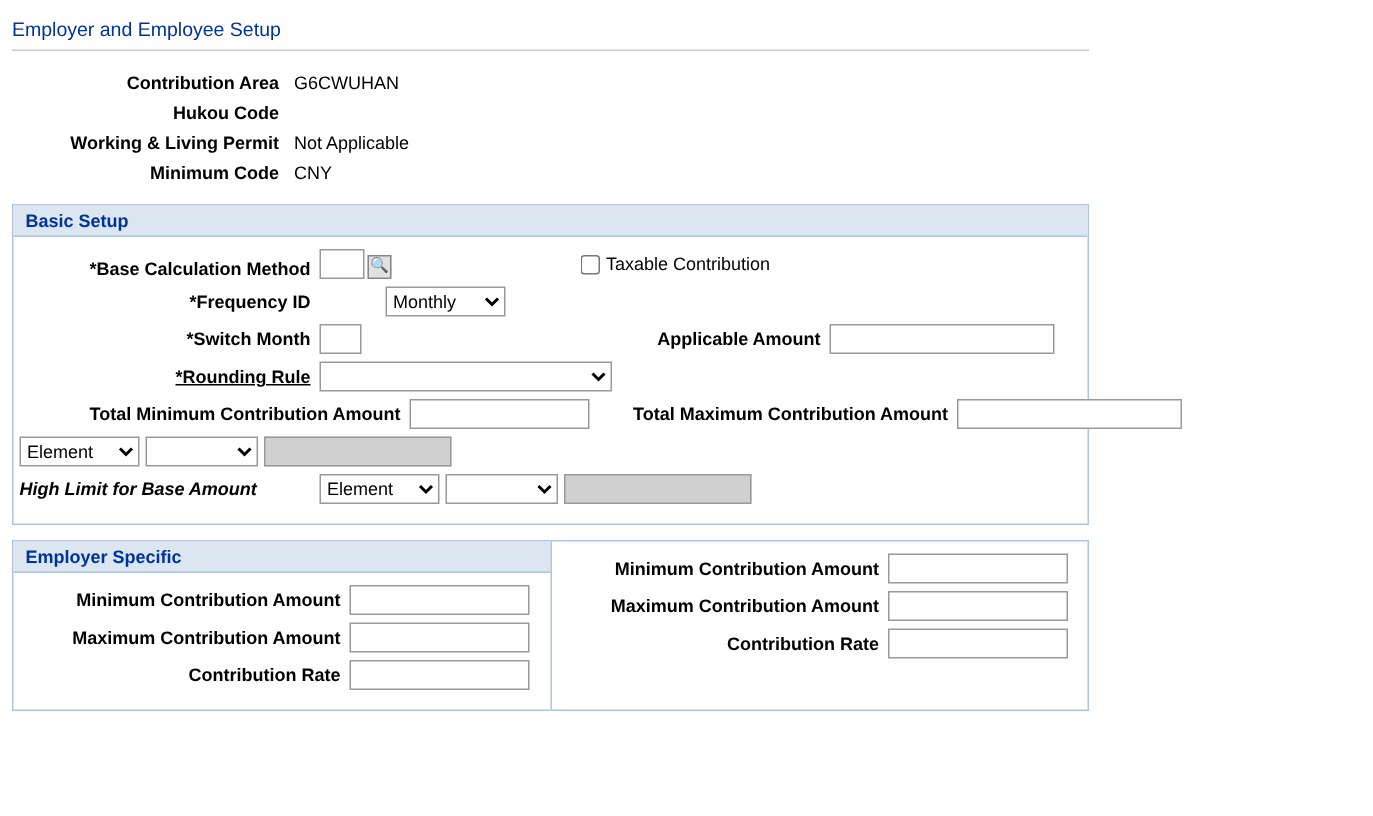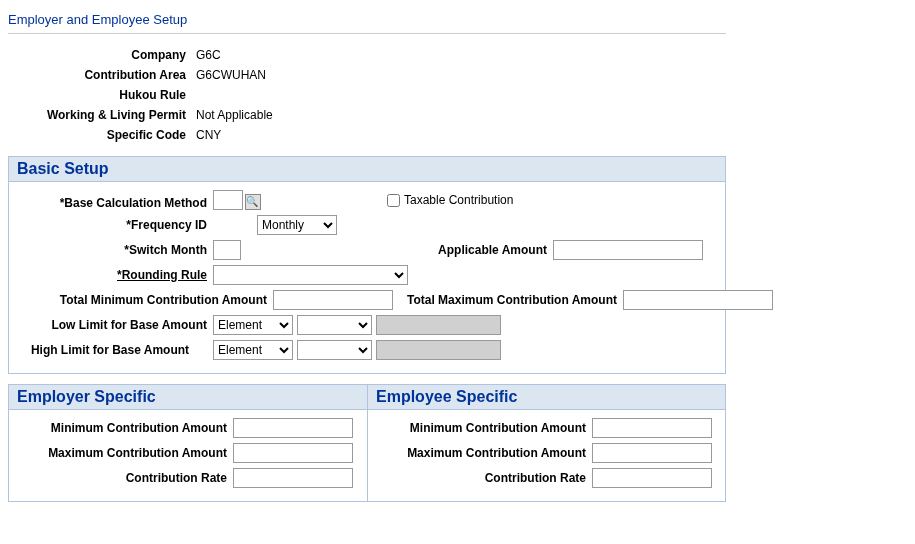--- a/index.html
+++ b/index.html
@@ -39,21 +39,21 @@
     }
     .section-box {
       border: 1px solid #b0c4de;
       margin-bottom: 10px;
     }
     .section-header {
       background: #dce6f0;
       border-bottom: 1px solid #b0c4de;
       padding: 3px 8px;
       font-weight: bold;
-      font-size: 16px;
+      font-size: 12px;
       color: #003399;
     }
     .section-content {
       padding: 8px 4px;
     }
     input[type="text"] {
       border: 1px solid #999;
       height: 20px;
       font-size: 12px;
       padding: 1px 3px;
@@ -92,38 +92,34 @@
   </style>
 </head>
 <body>
 
 <div class="page-container">
 
   <div class="page-title">Employer and Employee Setup</div>
 
   <table class="info-table">
     <tbody>
-        <tr>
-      <td class="info-label">Company</td>
-      <td class="info-value">G6C</td>
-    </tr>
     <tr>
       <td class="info-label">Contribution Area</td>
       <td class="info-value">G6CWUHAN</td>
     </tr>
     <tr>
-      <td class="info-label">Hukou Rule</td>
+      <td class="info-label">Hukou Code</td>
       <td class="info-value"></td>
     </tr>
     <tr>
       <td class="info-label">Working &amp; Living Permit</td>
       <td class="info-value">Not Applicable</td>
     </tr>
     <tr>
-      <td class="info-label">Specific Code</td>
+      <td class="info-label">Minimum Code</td>
       <td class="info-value">CNY</td>
     </tr>
   </tbody>
     </table>
 
   <div class="section-box">
     <div class="section-header">Basic Setup</div>
     <div class="section-content">
 
       <div style="display:flex; align-items:center; margin-bottom:5px;">
@@ -170,47 +166,46 @@
           <select style="width:195px;">
             <option value=""></option>
             <option>Round Up</option>
             <option>Round Down</option>
             <option>Round Nearest</option>
           </select>
         </div>
         <div style="flex:1;"></div>
       </div>
 
-      <div style="display:flex; align-items:center; margin-bottom:5px;">
+      <div style="display:flex; align-items:center; margin-bottom:5px;gap:15px;">
         <div style="flex:1; display:flex; align-items:center;">
           <span class="label" style="text-align:right; width:260px; padding-right:6px; font-weight:bold;">Total Minimum Contribution Amount</span>
           <input type="text" style="width: 120px; height: 20px; border: 1px solid rgb(153, 153, 153);" value="">
         </div>
         <div style="flex:1; display:flex; align-items:center; padding-left:10px;">
           <span style="font-weight:bold; text-align:right; min-width:220px; padding-right:6px;">Total Maximum Contribution Amount</span>
           <input type="text" style="width: 150px; height: 20px; border: 1px solid rgb(153, 153, 153);" value="">
         </div>
       </div>
 
       <div style="display:flex; align-items:center; margin-bottom:5px;">
         <div style="flex:1; display:flex; align-items:center;">
-          <span class="label" style="text-align:right; width:200px; padding-right:6px; font-weight:bold;">Low Limit for Base Amount</span>
           <select style="width:80px;">
             <option>Element</option>
             <option>Amount</option>
             <option>Percent</option>
           </select>
           <select style="width:75px; margin-left:4px;"></select>
           <input type="text" style="width: 125px; height: 20px; border: 1px solid rgb(153, 153, 153); background: rgb(208, 208, 208); margin-left: 4px;" value="">
         </div>
       </div>
 
       <div style="display:flex; align-items:center; margin-bottom:5px;">
         <div style="flex:1; display:flex; align-items:center;">
-          <span class="label" style="text-align:center; width:200px; padding-right:6px; font-weight:bold;">High Limit for Base Amount</span>
+          <span class="label" style="text-align:left; width:200px; padding-right:6px; font-weight:bold;font-style:italic;">High Limit for Base Amount</span>
           <select style="width:80px;">
             <option>Element</option>
             <option>Amount</option>
             <option>Percent</option>
           </select>
           <select style="width:75px; margin-left:4px;"></select>
           <input type="text" style="width: 125px; height: 20px; border: 1px solid rgb(153, 153, 153); background: rgb(208, 208, 208); margin-left: 4px;" value="">
         </div>
       </div>
 
@@ -231,21 +226,20 @@
           <input type="text" style="width: 120px; height: 20px; border: 1px solid rgb(153, 153, 153);" value="">
         </div>
         <div style="display:flex; align-items:center; margin-bottom:5px;">
           <span style="text-align:right; width:220px; padding-right:6px; font-weight:bold;">Contribution Rate</span>
           <input type="text" style="width: 120px; height: 20px; border: 1px solid rgb(153, 153, 153);" value="">
         </div>
       </div>
     </div>
 
     <div class="section-box" style="margin-bottom:0;">
-      <div class="section-header">Employee Specific</div>
       <div class="section-content">
         <div style="display:flex; align-items:center; margin-bottom:5px;">
           <span style="text-align:right; width:220px; padding-right:6px; font-weight:bold;">Minimum Contribution Amount</span>
           <input type="text" style="width: 120px; height: 20px; border: 1px solid rgb(153, 153, 153);" value="">
         </div>
         <div style="display:flex; align-items:center; margin-bottom:5px;">
           <span style="text-align:right; width:220px; padding-right:6px; font-weight:bold;">Maximum Contribution Amount</span>
           <input type="text" style="width: 120px; height: 20px; border: 1px solid rgb(153, 153, 153);" value="">
         </div>
         <div style="display:flex; align-items:center; margin-bottom:5px;">

